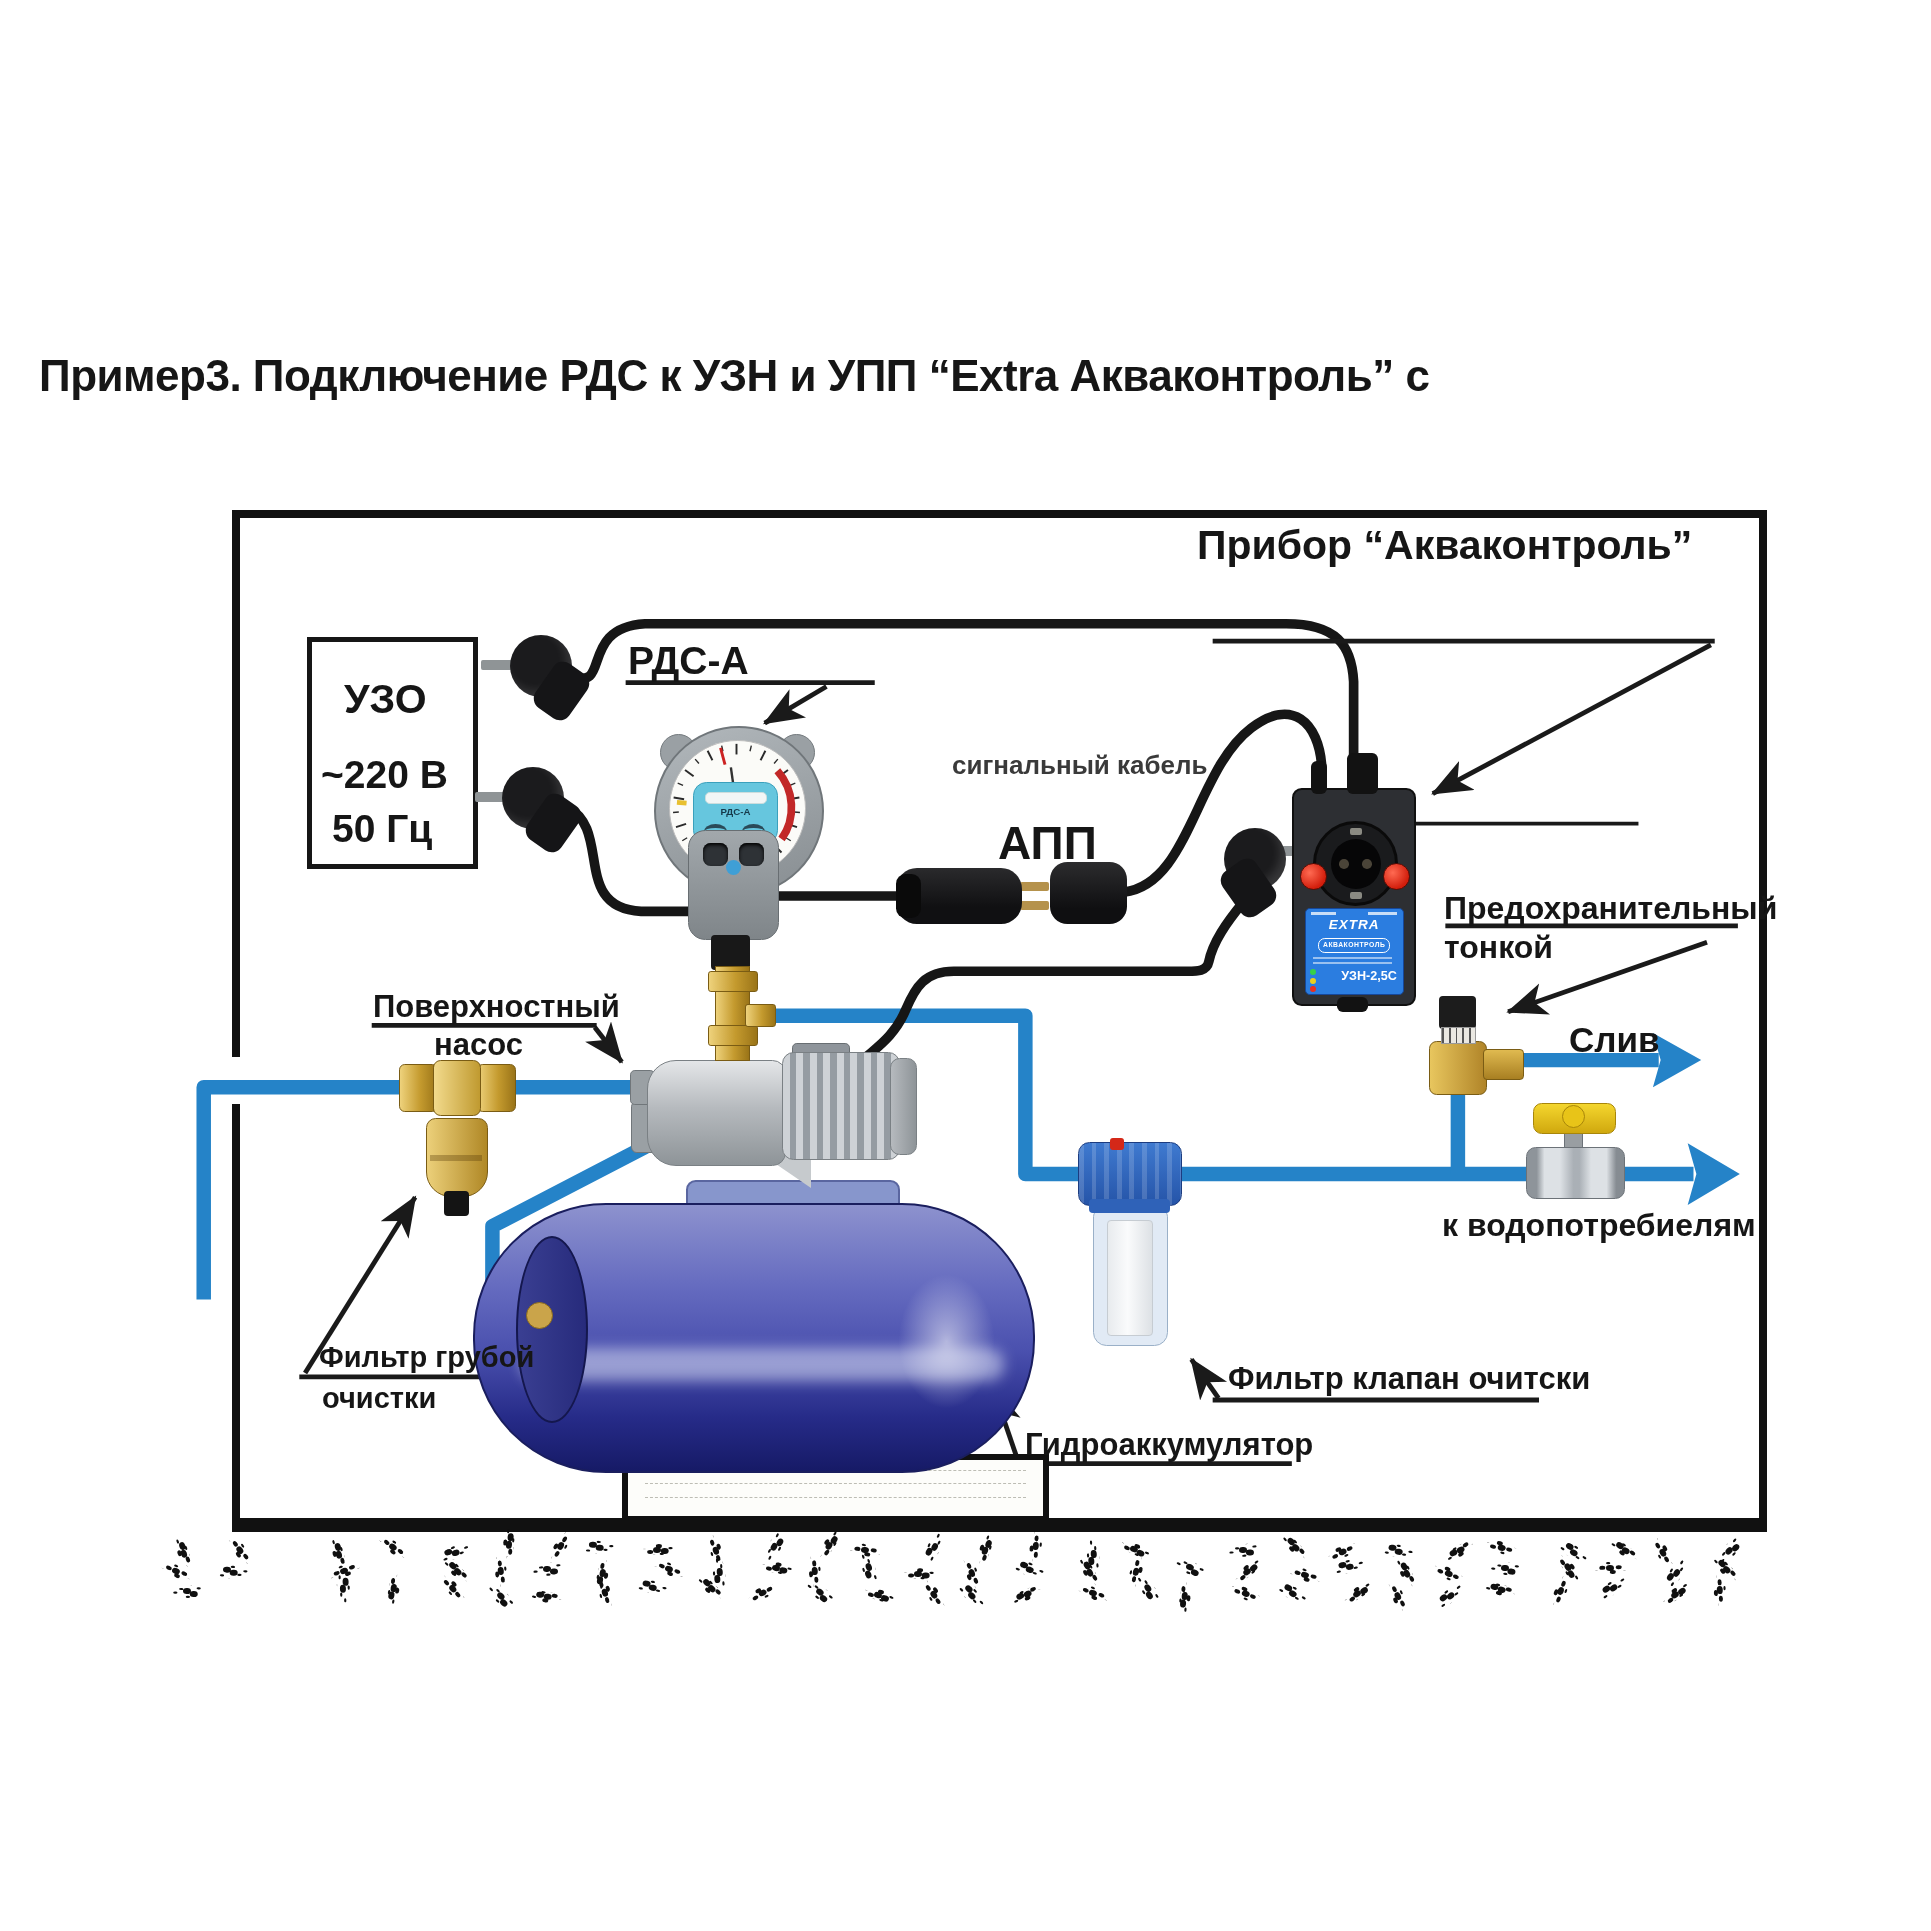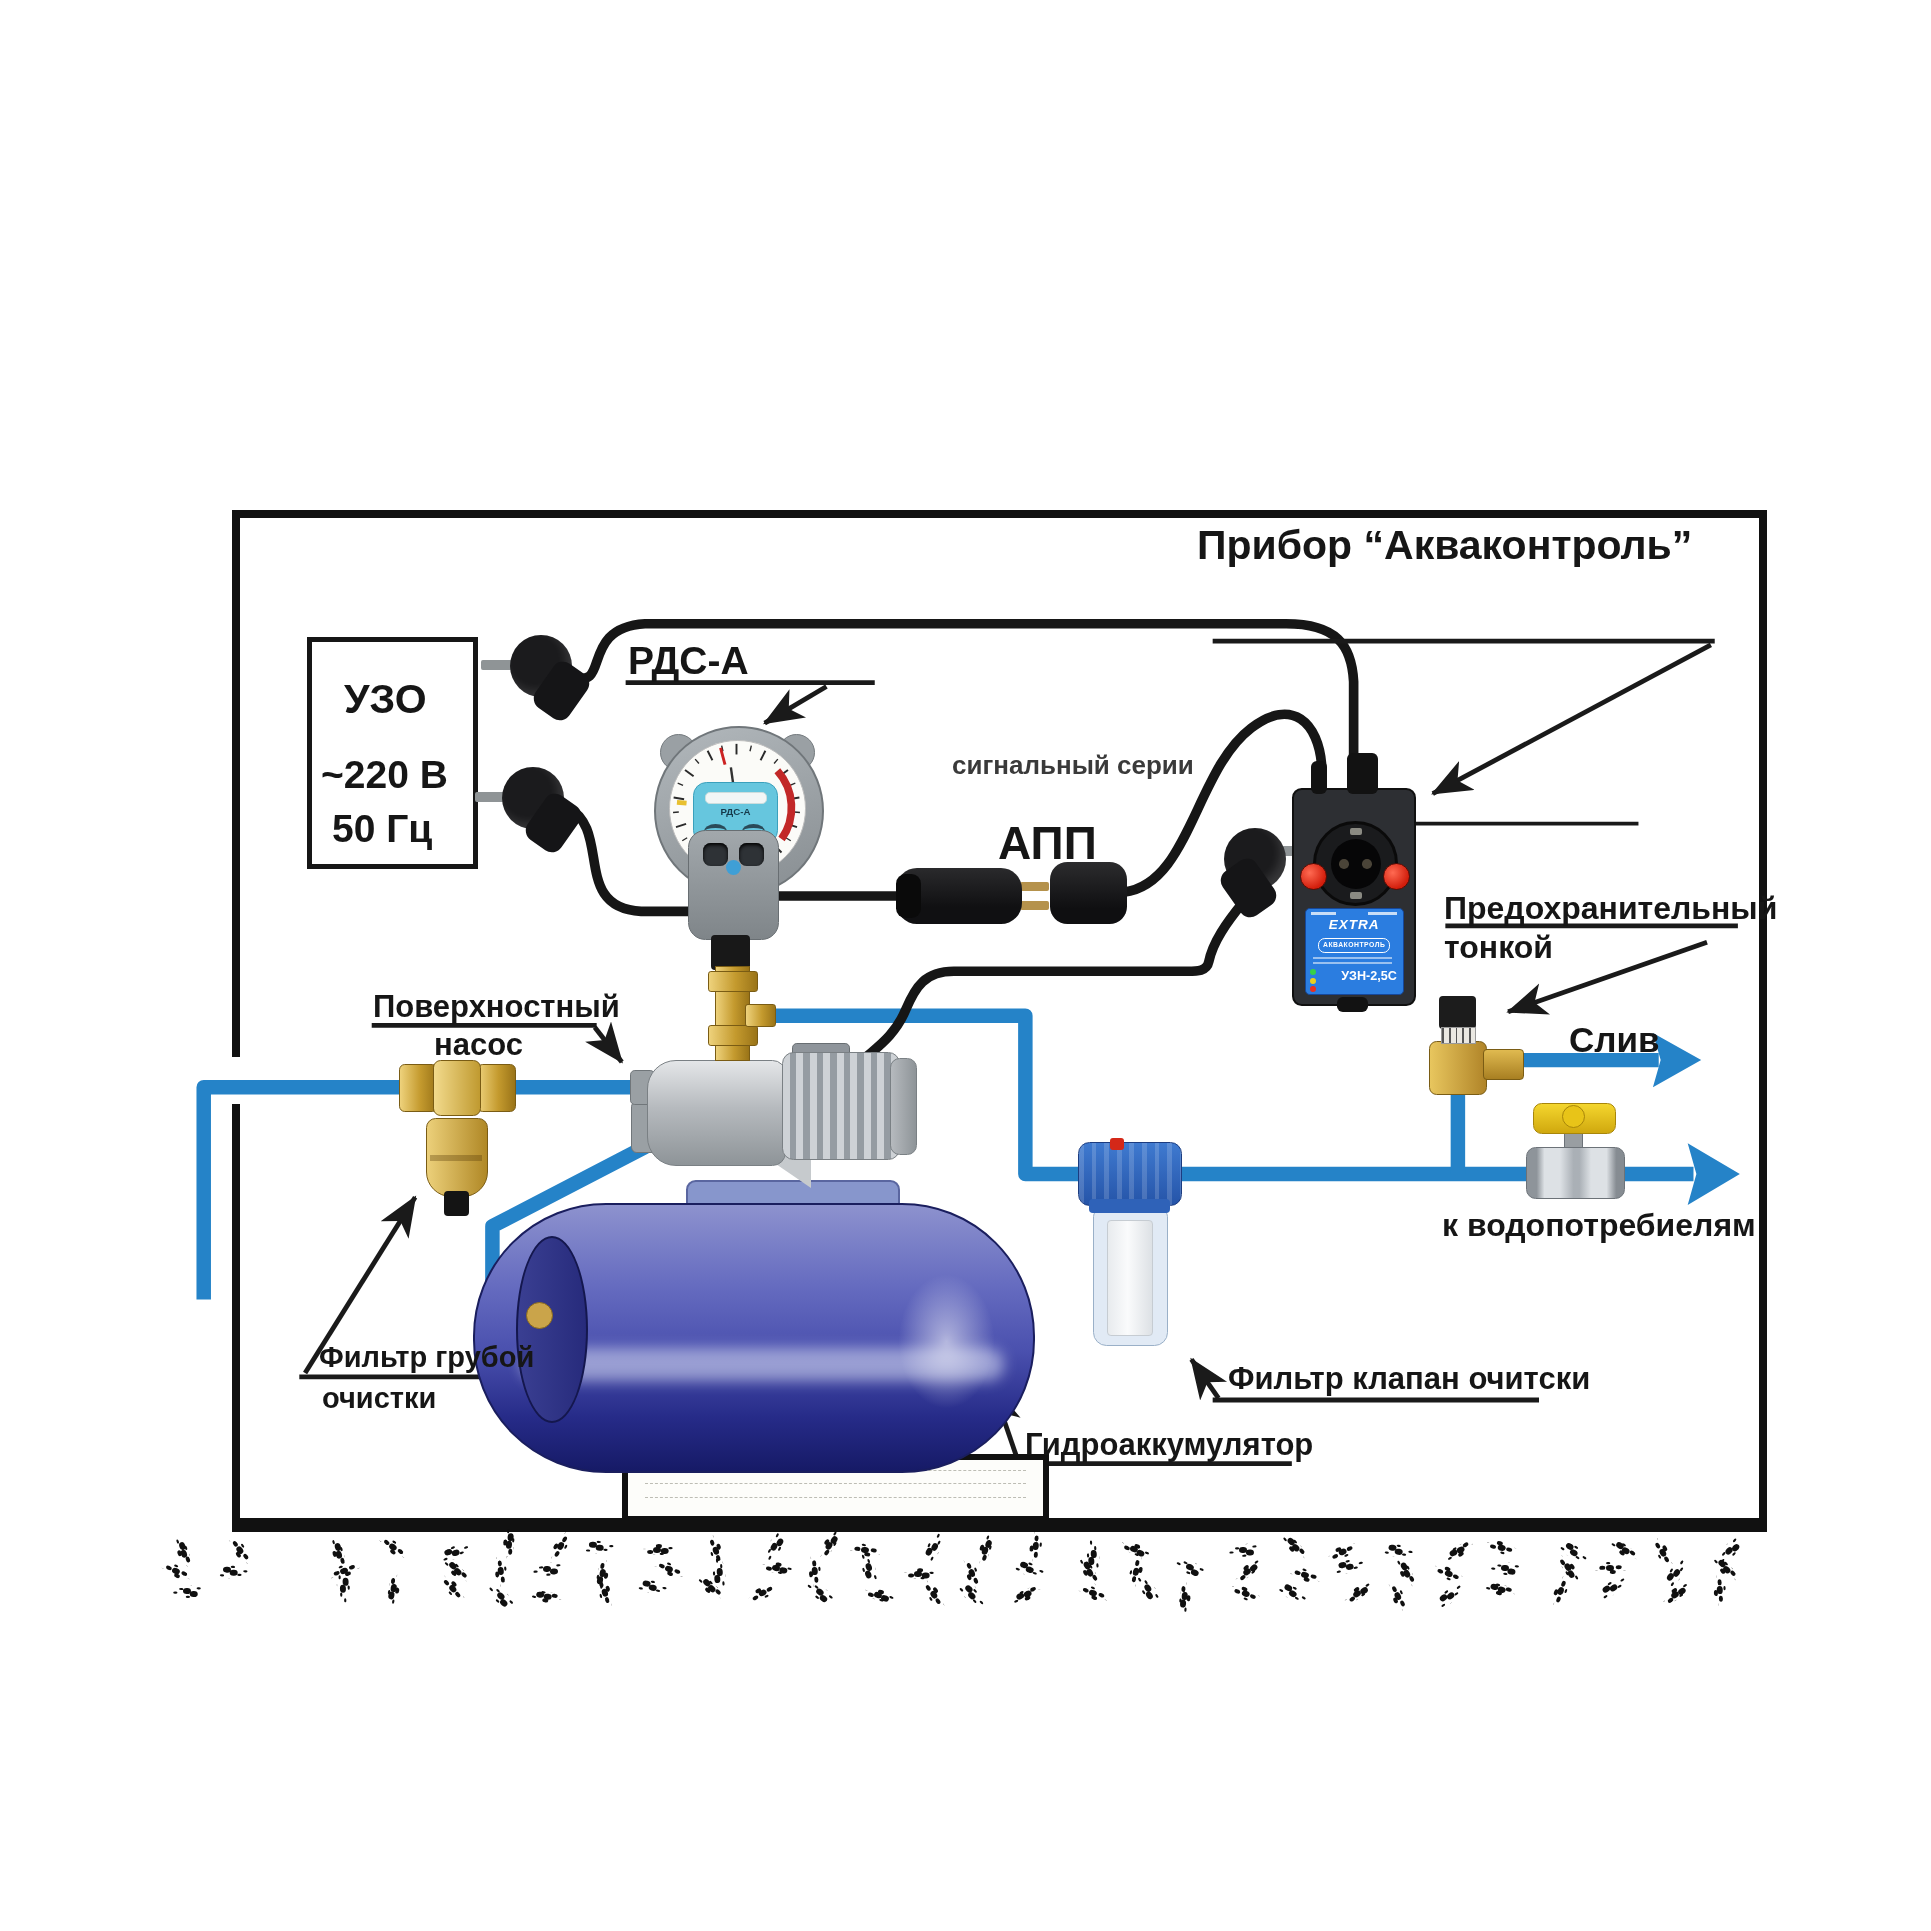--- a/index.html
+++ b/index.html
@@ -93,20 +93,21 @@
   #bv-hub{position:absolute;left:1562px;top:1105px;width:21px;height:21px;border-radius:50%;background:#e8c418;border:1.9px solid #a8860a;}
   #bv-body{position:absolute;left:1526px;top:1147px;width:97px;height:50px;border-radius:9.7px;border:1.9px solid #6c7278;
            background:linear-gradient(90deg,#8e949a 0 10%,#dde1e5 18% 34%,#aab0b6 48% 54%,#dde1e5 66% 82%,#868c92 92% 100%);}
   .speck{position:absolute;width:7.7px;height:5.8px;background:#101010;border-radius:50%;}
 </style>
 </head>
 <body>
 
 <div id="stage">
 
+  <div class="lbl" style="left:39px;top:353px;font-size:44px;letter-spacing:-0.5px;">Пример3. Подключение РДС к УЗН и УПП “Extra Акваконтроль” с</div>
 
   <div class="frame" style="left:232px;top:510px;width:1535px;height:7.7px;"></div>
   <div class="frame" style="left:1759px;top:510px;width:7.7px;height:1022px;"></div>
   <div class="frame" style="left:232px;top:1518px;width:1535px;height:13.5px;"></div>
   <div class="frame" style="left:232px;top:510px;width:7.7px;height:547px;"></div>
   <div class="frame" style="left:232px;top:1104px;width:7.7px;height:428px;"></div>
 
   <svg class="abs" style="left:0;top:0;z-index:2;" width="1931" height="1931" viewBox="0 0 2000 2000">
     <defs>
       <marker id="mArrow" markerWidth="46" markerHeight="40" refX="40" refY="17" orient="auto" markerUnits="userSpaceOnUse">
@@ -286,21 +287,21 @@
   <div id="sv-band" style="z-index:5;"></div>
   <div id="sv-body" style="z-index:4;"></div>
   <div id="sv-out" style="z-index:4;"></div>
 
   <div id="bv-stem" style="z-index:4;"></div>
   <div id="bv-handle" style="z-index:5;"></div>
   <div id="bv-hub" style="z-index:6;"></div>
   <div id="bv-body" style="z-index:5;"></div>
 
   <div class="lbl" style="left:628px;top:641px;font-size:39px;z-index:9;">РДС-А</div>
-  <div class="lbl" style="left:952px;top:752px;font-size:26px;font-weight:600;color:#3a3a3a;z-index:9;">сигнальный серии</div>
+  <div class="lbl" style="left:952px;top:752px;font-size:26px;font-weight:600;color:#3a3a3a;z-index:9;">сигнальный кабель</div>
   <div class="lbl" style="left:998px;top:819px;font-size:46px;z-index:9;">АПП</div>
   <div class="lbl" style="left:1197px;top:524px;font-size:41px;z-index:9;">Прибор “Акваконтроль”</div>
   <div class="lbl" style="left:1444px;top:892px;font-size:32px;z-index:9;">Предохранительный</div>
   <div class="lbl" style="left:1444px;top:931px;font-size:32px;z-index:9;">тонкой</div>
   <div class="lbl" style="left:1569px;top:1022px;font-size:35px;z-index:9;">Слив</div>
   <div class="lbl" style="left:1442px;top:1209px;font-size:32px;z-index:9;">к водопотребиелям</div>
   <div class="lbl" style="left:373px;top:991px;font-size:31px;z-index:9;">Поверхностный</div>
   <div class="lbl" style="left:434px;top:1029px;font-size:31px;z-index:9;">насос</div>
   <div class="lbl" style="left:319px;top:1342px;font-size:29px;z-index:9;">Фильтр грубой</div>
   <div class="lbl" style="left:322px;top:1383px;font-size:29px;z-index:9;">очистки</div>

